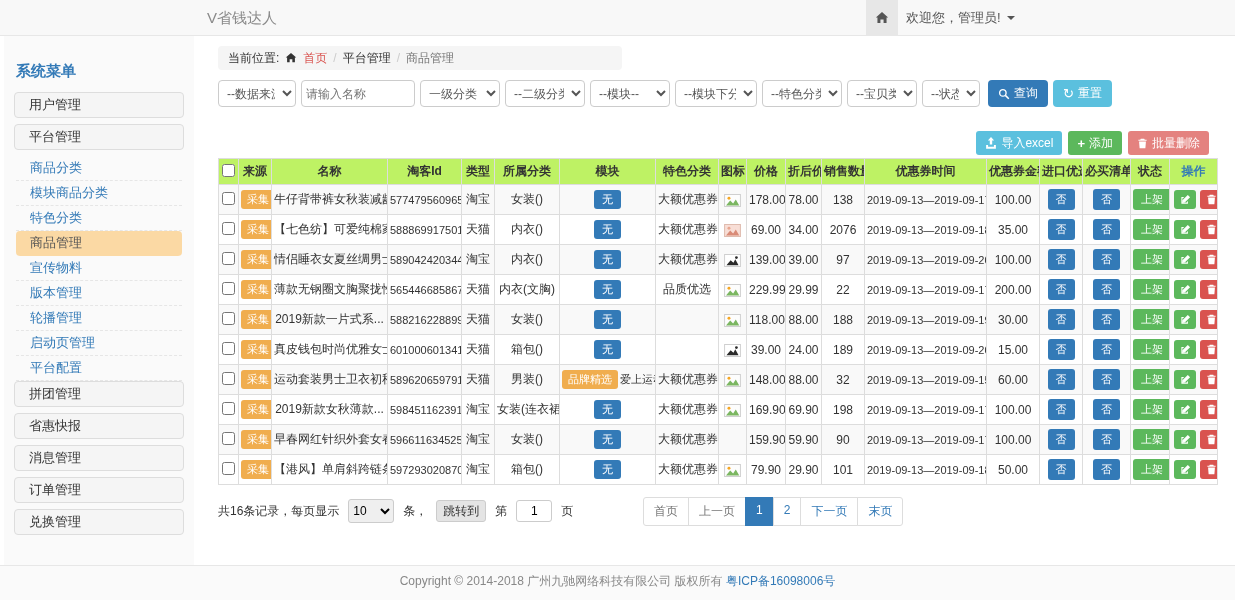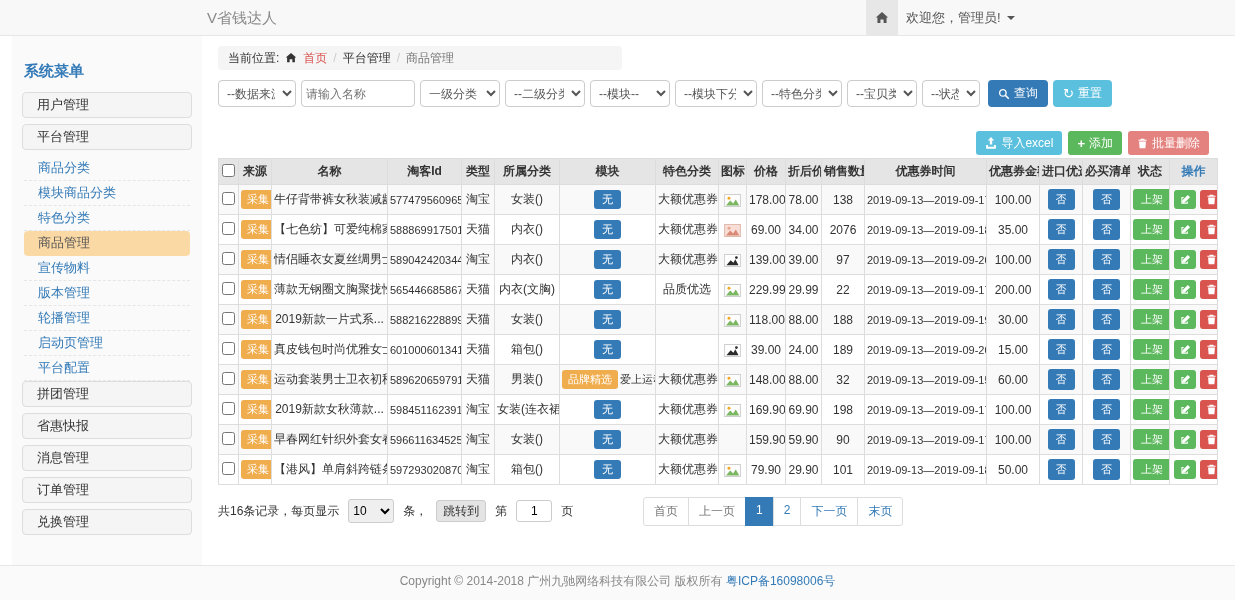--- a/index.html
+++ b/index.html
@@ -12,21 +12,21 @@
   .topbar { position:absolute; top:0; left:0; width:1235px; height:36px;
     background:#f8f8f8; border-bottom:1px solid #e7e7e7; }
   .topbar-title { position:absolute; left:207px; top:9px; font-size:15px; color:#8a8a8a; }
   .home-box { position:absolute; left:866px; top:0; width:32px; height:35px;
     background:#e7e7e7; display:flex; align-items:center; justify-content:center; cursor:pointer; }
   .welcome { position:absolute; left:906px; top:0; height:35px; display:flex;
     align-items:center; gap:6px; font-size:13px; color:#555; cursor:pointer; }
   .caret { width:0; height:0; border-left:4px solid transparent; border-right:4px solid transparent;
     border-top:4px solid #555; display:inline-block; }
   
-  .sidebar { position:absolute; top:36px; left:12px; width:190px; height:529px;
+  .sidebar { position:absolute; top:36px; left:4px; width:190px; height:529px;
     background:#fafafa; overflow:hidden; }
   .sidebar-title { margin:26px 0 0 12px; height:22px; font-size:15px; font-weight:bold; color:#337ab7; }
   .menu-items { margin-top:8px; }
   .menu-group { margin:0 10px 6px 10px; height:26px; line-height:24px; background:#f5f5f5;
     border:1px solid #ddd; border-radius:4px; padding-left:14px; font-size:13px; color:#333; cursor:pointer; }
   .menu-link { margin:0 12px; height:25px; line-height:24px; padding-left:14px; font-size:13px;
     color:#337ab7; border-bottom:1px dashed #e6e6e6; cursor:pointer; }
   .menu-link.active { background:#fbd9a4; border-radius:4px; color:#555; border-bottom-color:transparent; }
   
   .main { position:absolute; top:36px; left:210px; width:1015px; }
@@ -50,21 +50,21 @@
   .toolbar { margin:24px 16px 0 8px; display:flex; justify-content:flex-end; gap:6px; }
   .tbtn { height:24px; border:none; border-radius:3px; color:#fff; font-size:12px;
     display:inline-flex; align-items:center; gap:4px; padding:0 9px; cursor:pointer; font-family:inherit; }
   .tbtn-import { background:#5bc0de; }
   .tbtn-add { background:#5cb85c; }
   .tbtn-del { background:#e4827f; }
   .plus-glyph { font-size:13px; font-weight:bold; line-height:1; }
   
   table { margin:3px 8px 0 8px; width:999px; border-collapse:collapse; table-layout:fixed; font-size:12px; }
   th, td { border:1px solid #ddd; text-align:center; padding:4px 2px; white-space:nowrap; overflow:hidden; }
-  th { font-weight:bold; background:#e5e5e5; height:26px; }
+  th { font-weight:bold; background:#bef264; height:26px; }
   th.op-col { color:#337ab7; }
   tbody tr { height:26px; }
   tbody tr:nth-child(odd) { background:#f9f9f9; }
   .td-name { color:#333; }
   .td-id, .td-time { font-size:11px; }
   .badge { display:inline-block; color:#fff; font-size:11px; padding:2px 6px; border-radius:3px; }
   .badge-orange { background:#f0ad4e; }
   .badge-blue { background:#337ab7; padding:2px 8px; }
   .badge-btn { border:none; color:#fff; font-size:11px; padding:3px 8px; border-radius:3px;
     cursor:pointer; font-family:inherit; }

